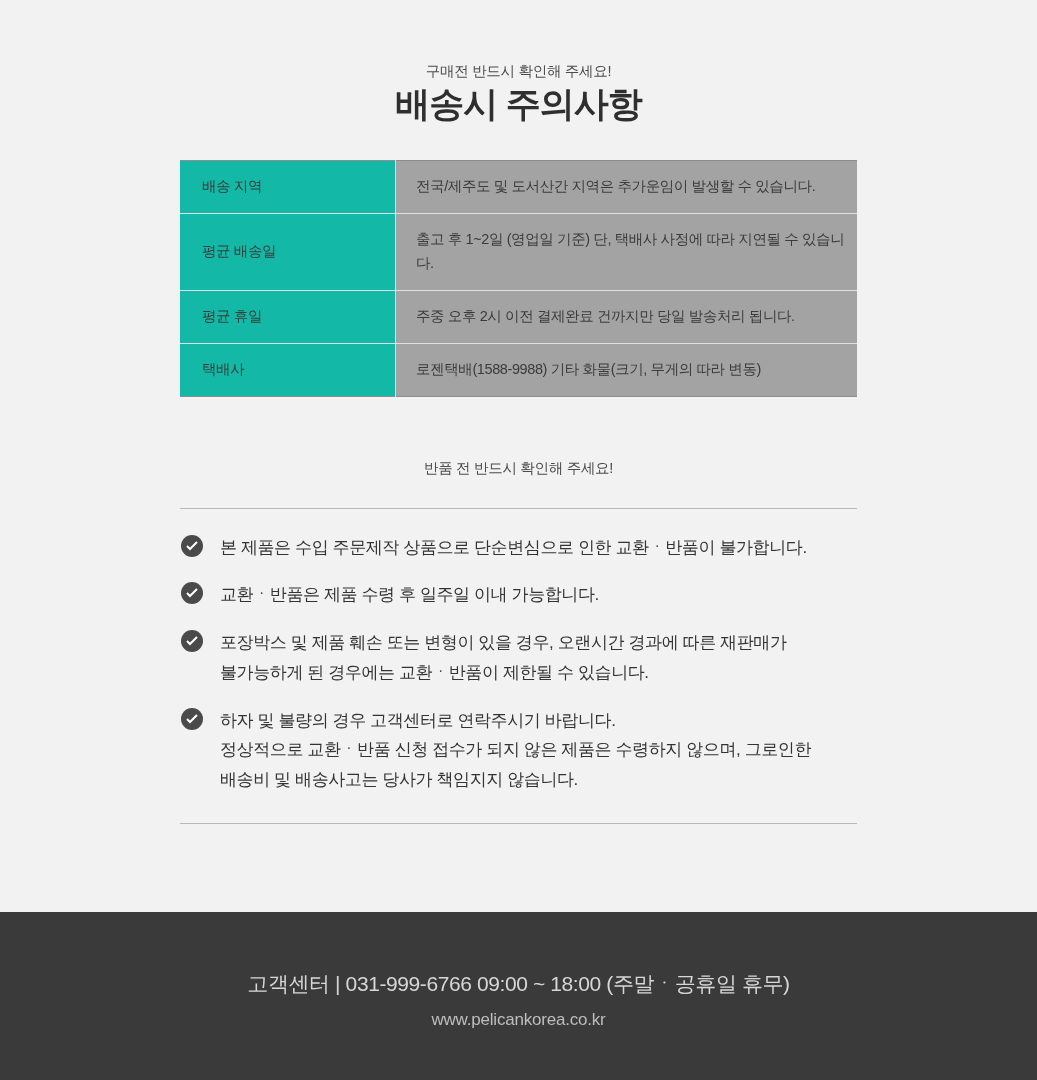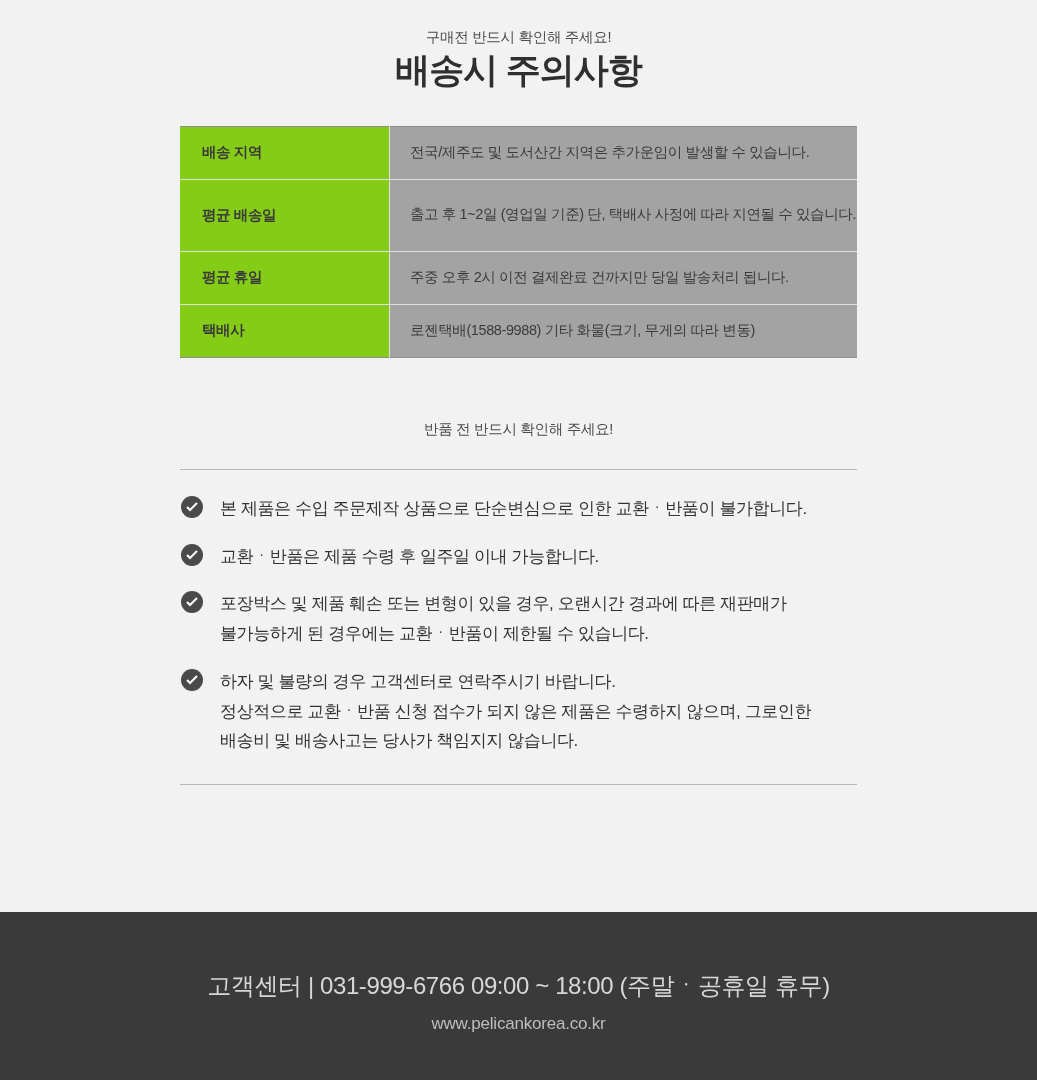--- a/index.html
+++ b/index.html
@@ -27,21 +27,21 @@
     width: 677px;
     margin: 0 auto;
   }
   .sec-head {
     text-align: center;
   }
   .sec-sub {
     font-size: 14.5px;
     color: #4b4b4b;
     letter-spacing: -0.3px;
-    padding-top: 28px;
+    padding-top: 62px;
     font-weight: 400;
   }
   .sec-title {
     font-size: 35px;
     font-weight: bold;
     color: #2f2f2f;
     letter-spacing: -1px;
   }
 
   table.info {
@@ -54,25 +54,25 @@
     border-bottom: 1px solid #e0e0e0;
   }
   table.info tr:first-child {
     border-top: 1px solid #8d8d8d;
   }
   table.info tr:last-child {
     border-bottom: 1px solid #8d8d8d;
   }
   table.info th {
     width: 185px;
-    background: #84cc16;
+    background: #14b8a6;
     text-align: left;
-    padding: 0 2px 0 22px;
+    padding: 0 8px 0 22px;
     font-size: 14.5px;
-    font-weight: 700;
+    font-weight: 400;
     color: #3b3b3b;
     letter-spacing: -0.4px;
     border-right: 1px solid #e0e0e0;
     vertical-align: middle;
   }
   table.info td {
     padding: 14px 0 14px 20px;
     font-size: 14.5px;
     color: #3b3b3b;
     letter-spacing: -0.4px;
@@ -140,21 +140,21 @@
     left: 0;
     bottom: 0;
     width: 1037px;
     height: 168px;
     background: #3a3a3a;
     text-align: center;
     box-sizing: border-box;
   }
   .footer .f1 {
     color: #d7d7d7;
-    font-size: 24px;
+    font-size: 21px;
     letter-spacing: -0.4px;
     padding-top: 58px;
   }
   .footer .f2 {
     color: #bdbdbd;
     font-size: 17px;
     letter-spacing: -0.2px;
     margin-top: 12px;
   }
 </style>

